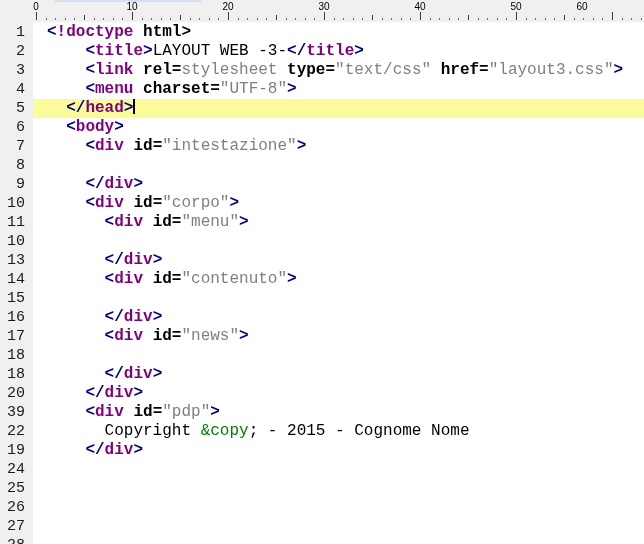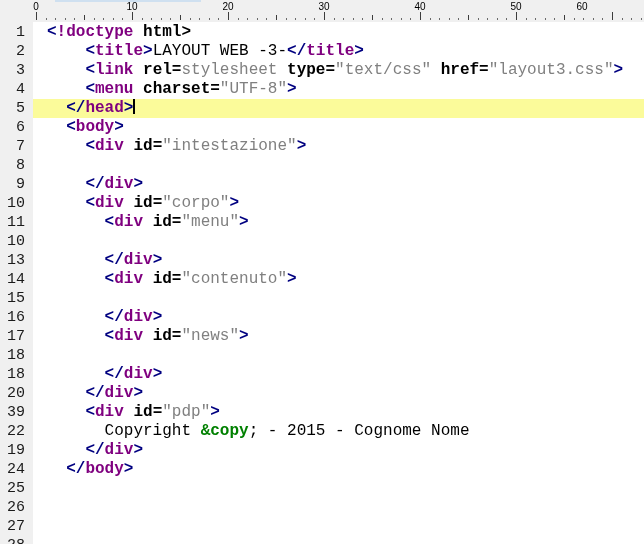--- a/index.html
+++ b/index.html
@@ -24,21 +24,21 @@
   .ln{height:19px;line-height:19px;font-size:15px;color:var(--lnc);text-align:right;padding-right:8px;}
   
   .code{position:absolute;left:33px;top:22px;right:0;height:522px;padding-top:1px;box-sizing:border-box;}
   .cl{height:19px;line-height:19px;font-size:16px;white-space:pre;padding-left:14px;color:var(--txt);}
   .cl.active{background:var(--hl);}
   .tok-tag{color:var(--tag);font-weight:bold;}
   .tok-brk{color:var(--brk);font-weight:bold;}
   .tok-attr{color:var(--attr);font-weight:bold;}
   .tok-val{color:var(--val);}
   .tok-txt{color:var(--txt);}
-  .tok-ent{color:var(--ent);font-weight:bold;}
+  .tok-ent{color:var(--ent);font-weight:normal;}
   .caret{display:inline-block;width:2px;height:15px;background:#000;vertical-align:-2px;}
 </style>
 </head>
 <body>
 
 <div class="screen">
   <div class="ruler" id="ruler">
     <div class="topstrip"></div>
   <div class="tick t10" style="left: 36px;"></div>
       <div class="tick t1" style="left: 45.6px;"></div>
@@ -159,16 +159,15 @@
       <div class="cl"><span class="tok-txt">      </span><span class="tok-brk">&lt;</span><span class="tok-tag">div</span><span class="tok-attr"> id=</span><span class="tok-val">"contenuto"</span><span class="tok-brk">&gt;</span></div>
       <div class="cl"></div>
       <div class="cl"><span class="tok-txt">      </span><span class="tok-brk">&lt;/</span><span class="tok-tag">div</span><span class="tok-brk">&gt;</span></div>
       <div class="cl"><span class="tok-txt">      </span><span class="tok-brk">&lt;</span><span class="tok-tag">div</span><span class="tok-attr"> id=</span><span class="tok-val">"news"</span><span class="tok-brk">&gt;</span></div>
       <div class="cl"></div>
       <div class="cl"><span class="tok-txt">      </span><span class="tok-brk">&lt;/</span><span class="tok-tag">div</span><span class="tok-brk">&gt;</span></div>
       <div class="cl"><span class="tok-txt">    </span><span class="tok-brk">&lt;/</span><span class="tok-tag">div</span><span class="tok-brk">&gt;</span></div>
       <div class="cl"><span class="tok-txt">    </span><span class="tok-brk">&lt;</span><span class="tok-tag">div</span><span class="tok-attr"> id=</span><span class="tok-val">"pdp"</span><span class="tok-brk">&gt;</span></div>
       <div class="cl"><span class="tok-txt">      Copyright </span><span class="tok-ent">&amp;copy</span><span class="tok-txt">; - 2015 - Cognome Nome</span></div>
       <div class="cl"><span class="tok-txt">    </span><span class="tok-brk">&lt;/</span><span class="tok-tag">div</span><span class="tok-brk">&gt;</span></div>
-      <div class="cl"><span class="tok-txt">  </span><span class="tok-brk">&lt;/</span><span class="tok-tag">body</span><span class="tok-brk">&gt;</span></div>
       <div class="cl"></div>
     </div>
 </div>
 
 </body></html>

